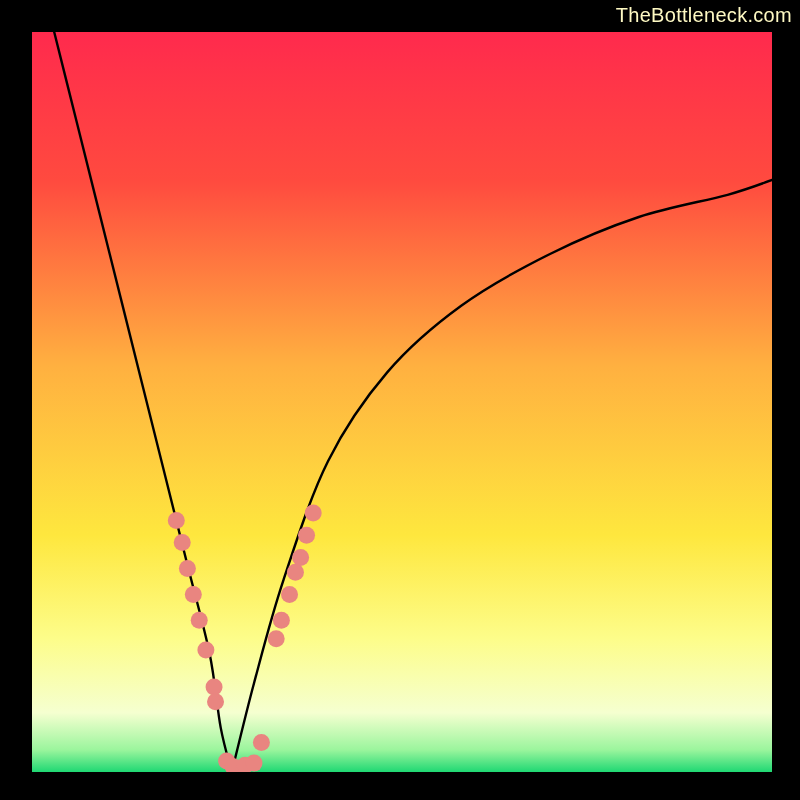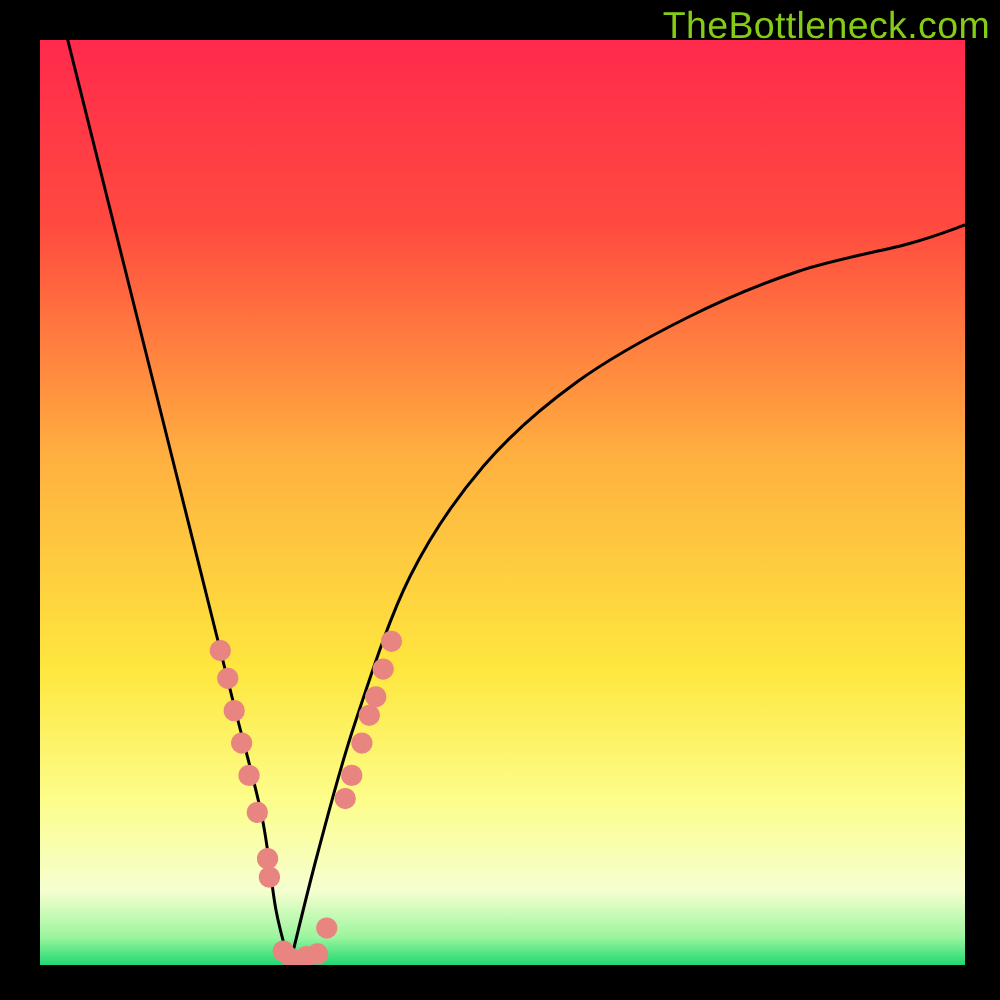--- a/index.html
+++ b/index.html
@@ -25,22 +25,22 @@
     overflow: hidden;
   }
   .grad {
     position: absolute;
     left: 0; top: 0; width: 100%; height: 100%;
   }
   .watermark {
     position: absolute;
     top: 4px;
     right: 8px;
-    color: #84cc16;
-    font-size: 30px;
+    color: #fef9c3;
+    font-size: 20px;
     font-weight: 400;
     z-index: 5;
     letter-spacing: 0.3px;
   }
   svg.curves {
     position: absolute;
     left: 0; top: 0;
     width: 740px;
     height: 740px;
     z-index: 3;

